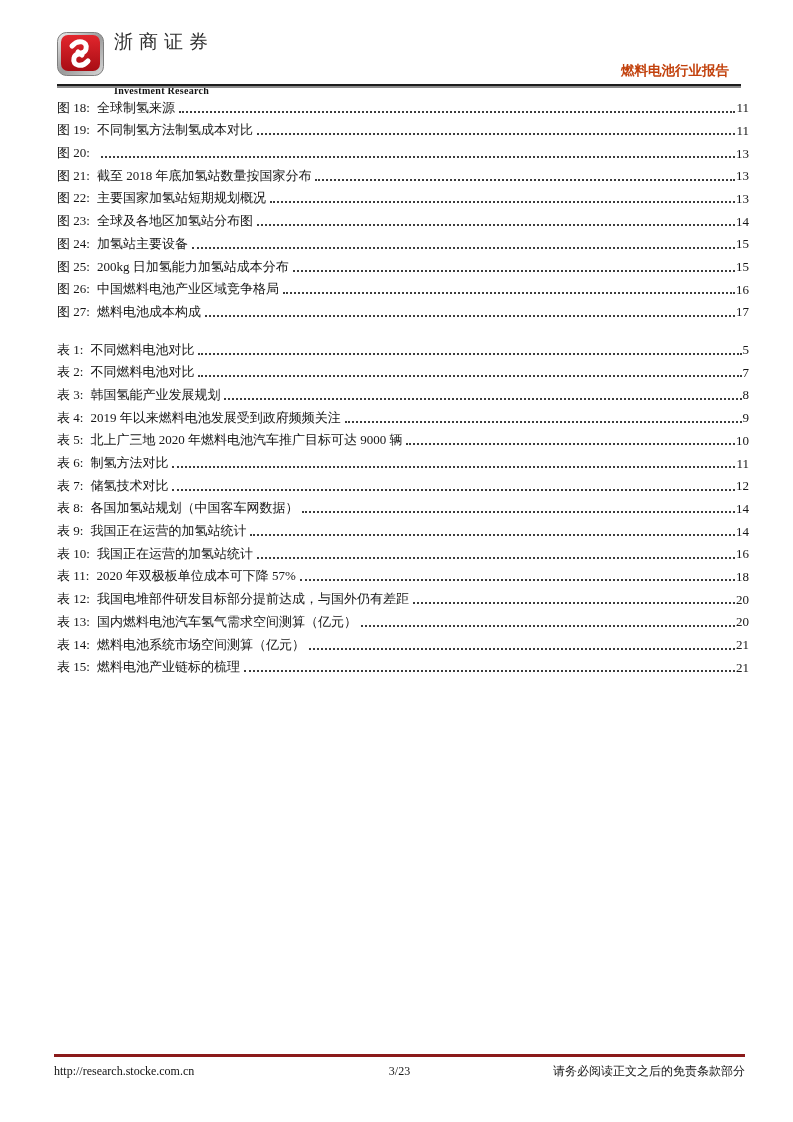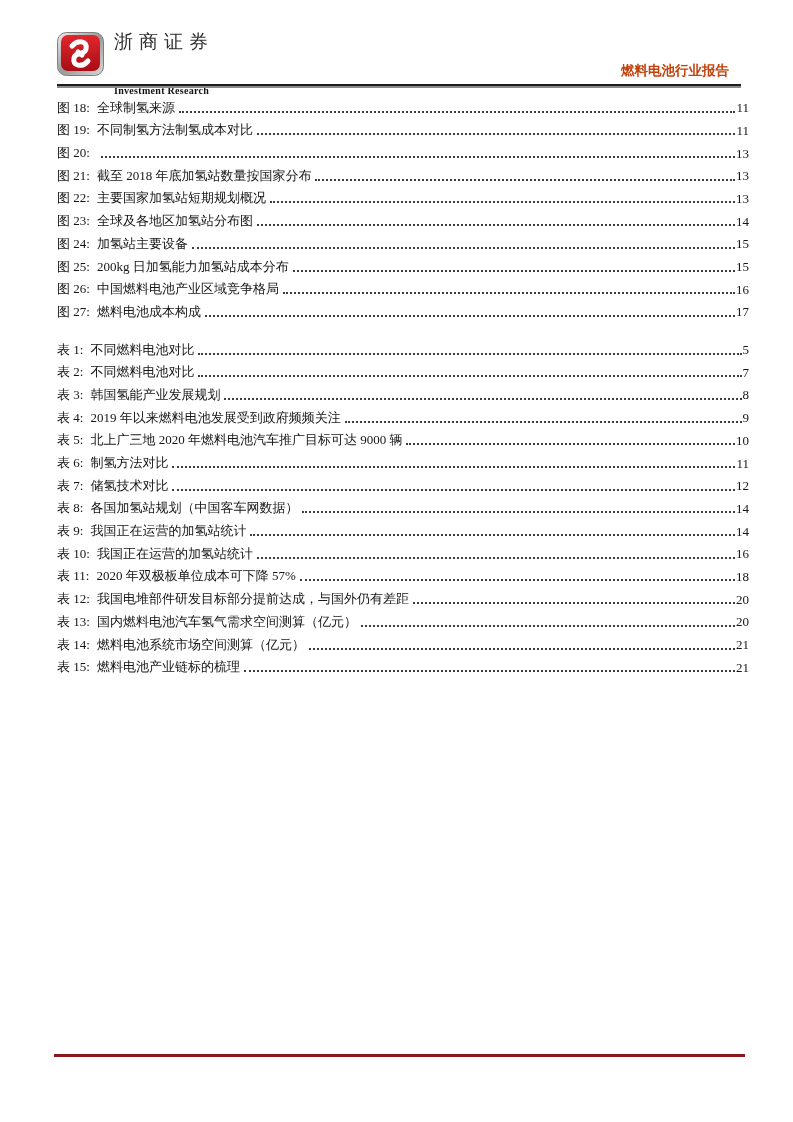--- a/index.html
+++ b/index.html
@@ -329,15 +329,20 @@
     <span class="toc-label">表 15:</span>
     <span class="toc-title">燃料电池产业链标的梳理</span>
     <span class="toc-leader"></span>
     <span class="toc-page">21</span>
   </div>
 </div>
   </div>
 
   <div class="footer">
     <div class="footer-rule"></div>
+    <div class="footer-row">
+      <a href="#" class="footer-left">http://research.stocke.com.cn</a>
+      <div class="footer-center">3/23</div>
+      <div class="footer-right">请务必阅读正文之后的免责条款部分</div>
+    </div>
   </div>
 
 </div>
 
 </body></html>

